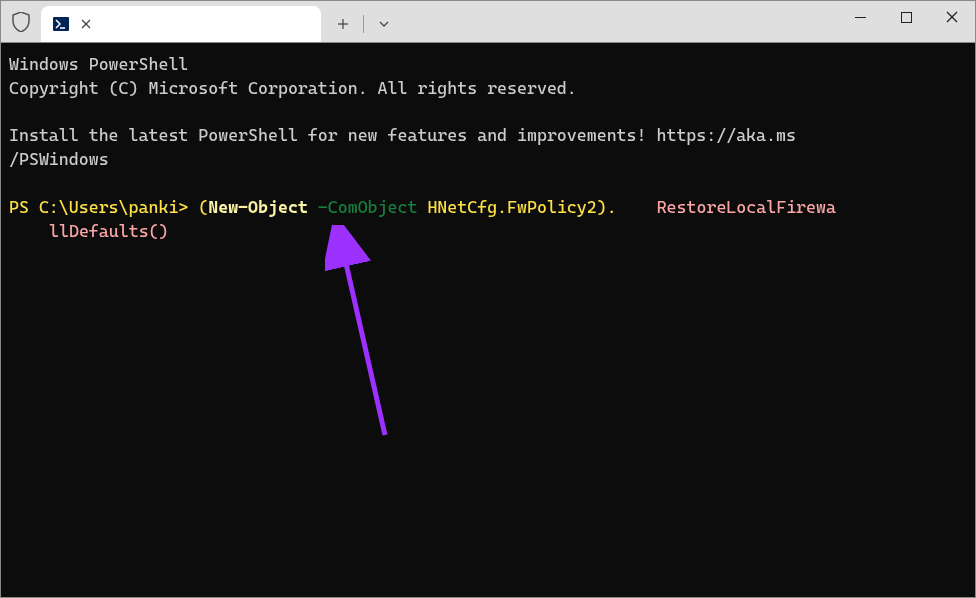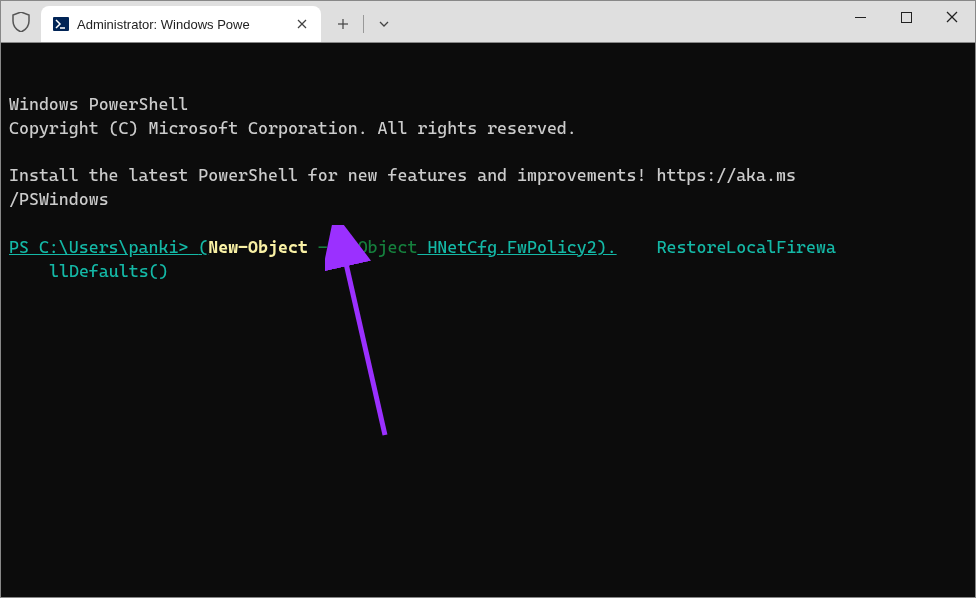--- a/index.html
+++ b/index.html
@@ -102,29 +102,28 @@
       color: #222;
     }
     .terminal-body {
       padding: 10px 8px;
       color: #ccc;
       font-size: 17px;
       line-height: 1.4;
       font-family: 'Cascadia Mono', 'Consolas', monospace;
       white-space: pre-wrap;
       word-break: break-all;
-      margin-top: 40px;
     }
     .line {
       display: block;
     }
-    .cmd-white { color: #14b8a6; text-decoration: underline; }
+    .cmd-white { color: #fde047; }
     .cmd-yellow { color: #f9f1a5; font-weight: bold; }
     .cmd-gray { color: #15803d; }
-    .cmd-bright { color: #14b8a6; padding-left: 40px; }
+    .cmd-bright { color: #fca5a5; padding-left: 40px; }
     .ps-icon {
       width: 16px;
       height: 16px;
       flex-shrink: 0;
     }
     .arrow-annotation {
       position: absolute;
       left: 325px;
       top: 225px;
       pointer-events: none;
@@ -138,21 +137,20 @@
     <svg width="18" height="20" viewBox="0 0 18 20">
       <path d="M9 0 L17 3 L17 9 C17 14 13.5 18 9 20 C4.5 18 1 14 1 9 L1 3 Z" fill="none" stroke="#555" stroke-width="1.5"></path>
     </svg>
   </div>
   <div class="tab">
     <svg class="ps-icon" viewBox="0 0 16 16">
       <rect x="0" y="1" width="16" height="14" rx="1" fill="#012456"></rect>
       <path d="M3 4 L7 8 L3 12" stroke="#fff" stroke-width="1.5" fill="none"></path>
       <line x1="7" y1="12" x2="12" y2="12" stroke="#fff" stroke-width="1.5"></line>
     </svg>
-    <span class="tab-title">Administrator: Windows Powe</span>
     <div class="tab-close">
       <svg width="10" height="10" viewBox="0 0 10 10">
         <line x1="1" y1="1" x2="9" y2="9" stroke="#444" stroke-width="1.2"></line>
         <line x1="9" y1="1" x2="1" y2="9" stroke="#444" stroke-width="1.2"></line>
       </svg>
     </div>
   </div>
   <div class="tab-actions">
     <div class="tab-action-btn">
       <svg width="12" height="12" viewBox="0 0 12 12">

